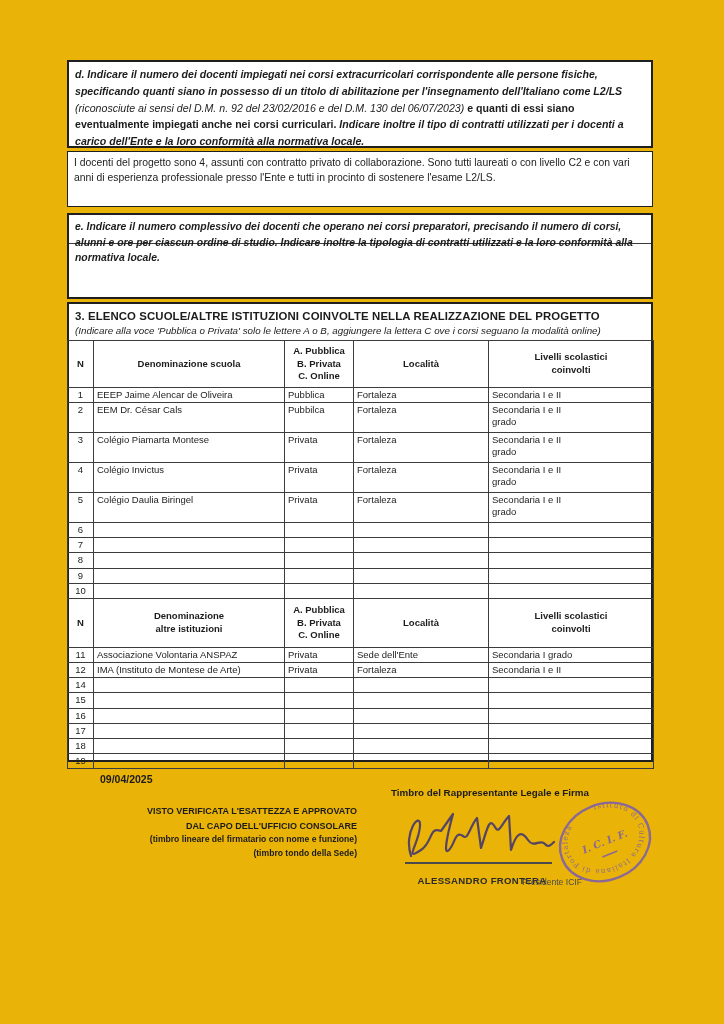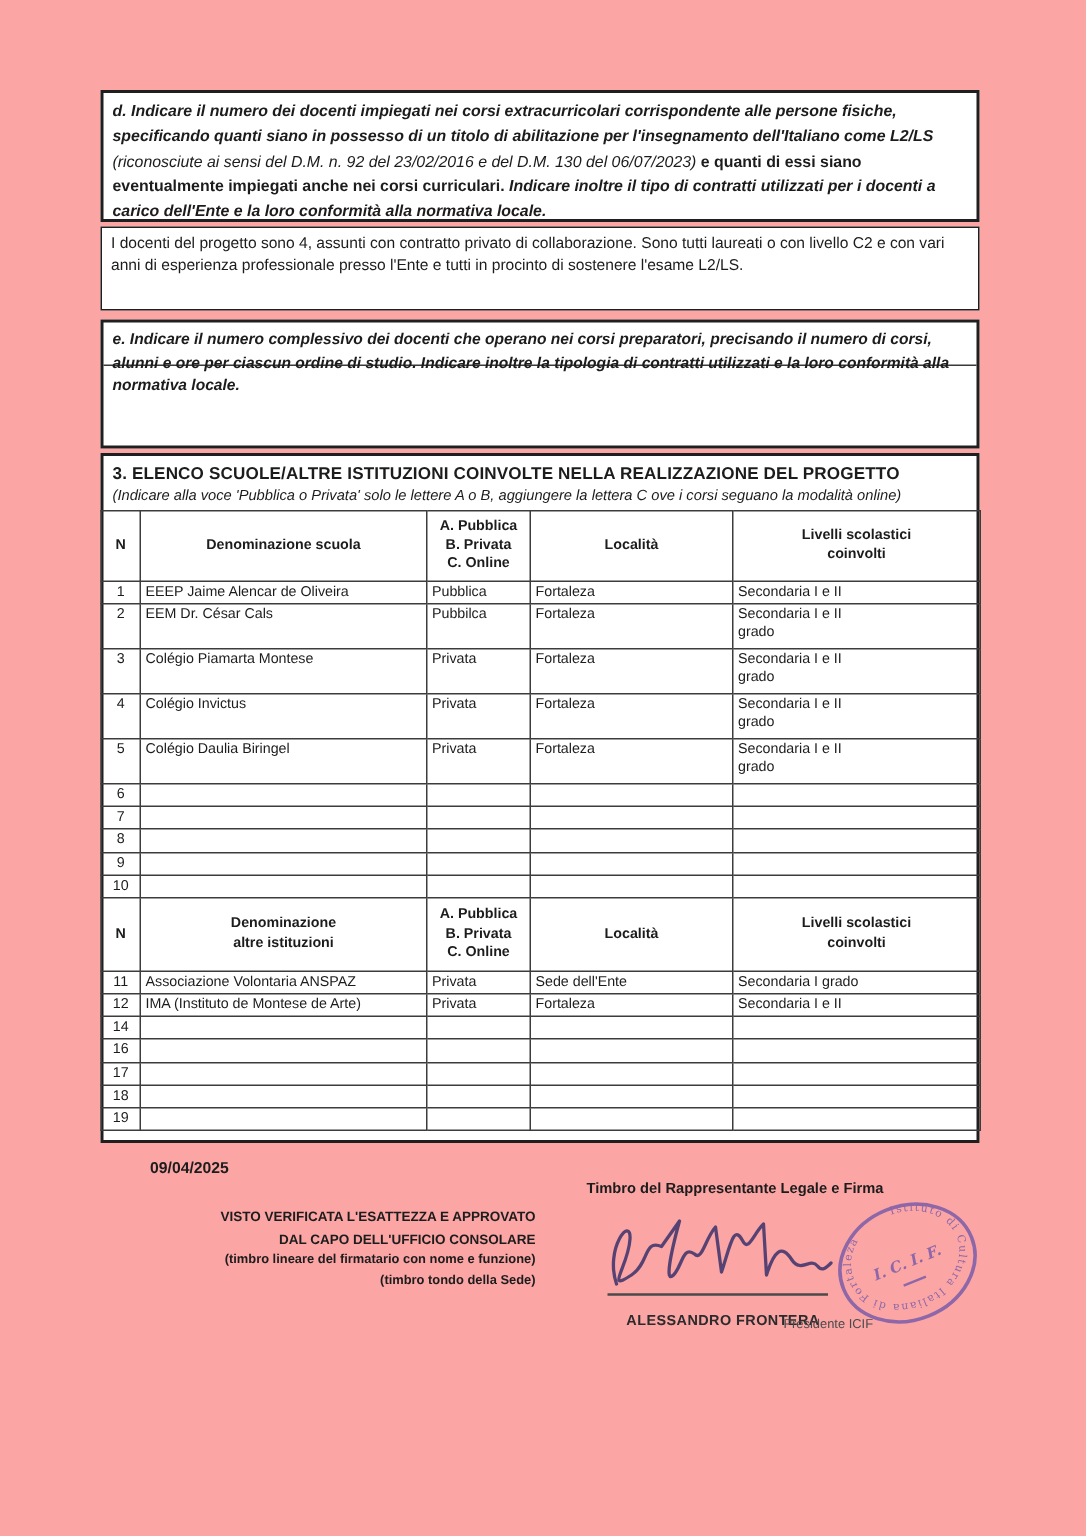--- a/index.html
+++ b/index.html
@@ -1,17 +1,17 @@
 <!DOCTYPE html>
 <html><head>
 <meta charset="utf-8">
 <style>
   html,body{margin:0;padding:0;background:#e8e8e8;}
   .sheet{
-    position:relative; width:724px; height:1024px; background:#fca5a5;
+    position:relative; width:724px; height:1024px; background:#eab308;
     margin:0 auto; font-family:"Liberation Sans","DejaVu Sans",sans-serif;
     color:#1c1c1c; overflow:hidden;
   }
   .abs{position:absolute; left:67px; width:586px; box-sizing:border-box;}
   .box{border:2px solid #1f1f1f; background:#fff;}
   .bi{font-weight:bold; font-style:italic;}
   .b{font-weight:bold;}
   .i{font-style:italic;}
 
   .box-d{top:60px; height:88px; padding:4px 6px 0 6px;
@@ -196,20 +196,27 @@
             <td>Secondaria I e II</td>
           </tr>
           <tr class="single">
             <td class="num">14</td>
             <td></td>
             <td></td>
             <td></td>
             <td></td>
           </tr>
           <tr class="single">
+            <td class="num">15</td>
+            <td></td>
+            <td></td>
+            <td></td>
+            <td></td>
+          </tr>
+          <tr class="single">
             <td class="num">16</td>
             <td></td>
             <td></td>
             <td></td>
             <td></td>
           </tr>
           <tr class="single">
             <td class="num">17</td>
             <td></td>
             <td></td>

